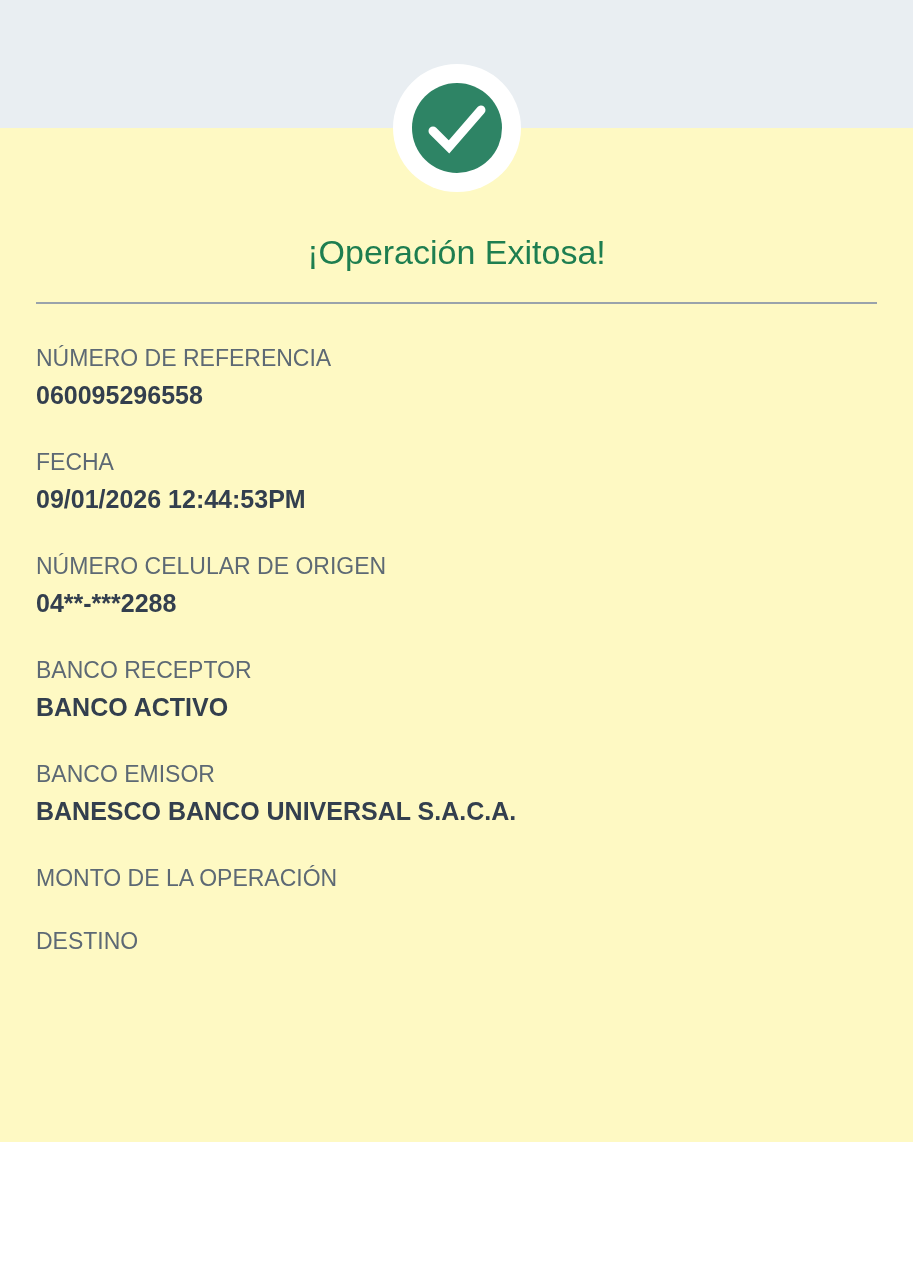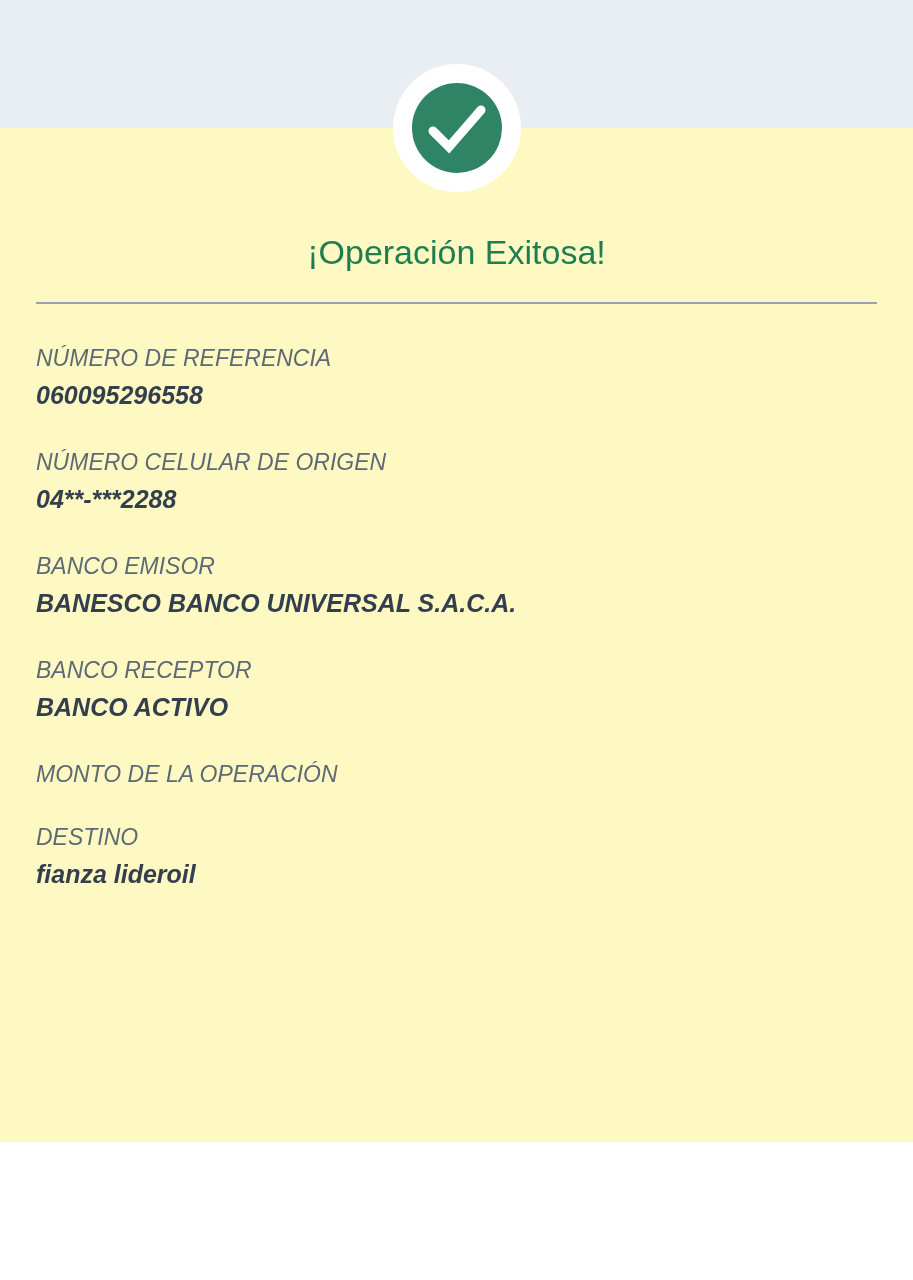--- a/index.html
+++ b/index.html
@@ -58,21 +58,20 @@
     font-weight: 400;
     color: var(--title-green, #1e7e50);
   }
   .divider {
     border: none;
     border-top: 2px solid var(--divider-color, #9aa3ab);
     margin: 28px 36px 0 36px;
   }
   .fields {
     margin: 40px 36px 8px 36px;
-    font-style: italic;
   }
   .field {
     margin-bottom: 34px;
   }
   .field-label {
     font-size: 23px;
     line-height: 29px;
     font-weight: 400;
     color: var(--label-color, #5d6974);
   }
@@ -102,43 +101,46 @@
   <h1 class="title">¡Operación Exitosa!</h1>
 
   <hr class="divider">
 
   <div class="fields">
     <div class="field">
       <div class="field-label">NÚMERO DE REFERENCIA</div>
       <div class="field-value">060095296558</div>
     </div>
 
+    <div class="field">
+      <div class="field-label">FECHA</div>
+      <div class="field-value">09/01/2026 12:44:53PM</div>
+    </div>
 
     <div class="field">
       <div class="field-label">NÚMERO CELULAR DE ORIGEN</div>
       <div class="field-value">04**-***2288</div>
     </div>
 
     <div class="field">
     </div>
 
 
     <div class="field">
-      <div class="field-label">BANCO EMISOR</div>
-      <div class="field-value">BANESCO BANCO UNIVERSAL S.A.C.A.</div>
+      <div class="field-label">BANCO RECEPTOR</div>
+      <div class="field-value">BANCO ACTIVO</div>
     </div>
 
     <div class="field">
-      <div class="field-label">BANCO RECEPTOR</div>
-      <div class="field-value">BANCO ACTIVO</div>
+      <div class="field-label">BANCO EMISOR</div>
+      <div class="field-value">BANESCO BANCO UNIVERSAL S.A.C.A.</div>
     </div>
 
     <div class="field">
       <div class="field-label">MONTO DE LA OPERACIÓN</div>
     </div>
 
     <div class="field">
       <div class="field-label">DESTINO</div>
-      <div class="field-value">fianza lideroil</div>
     </div>
   </div>
 
 </div>
 
 </body></html>

